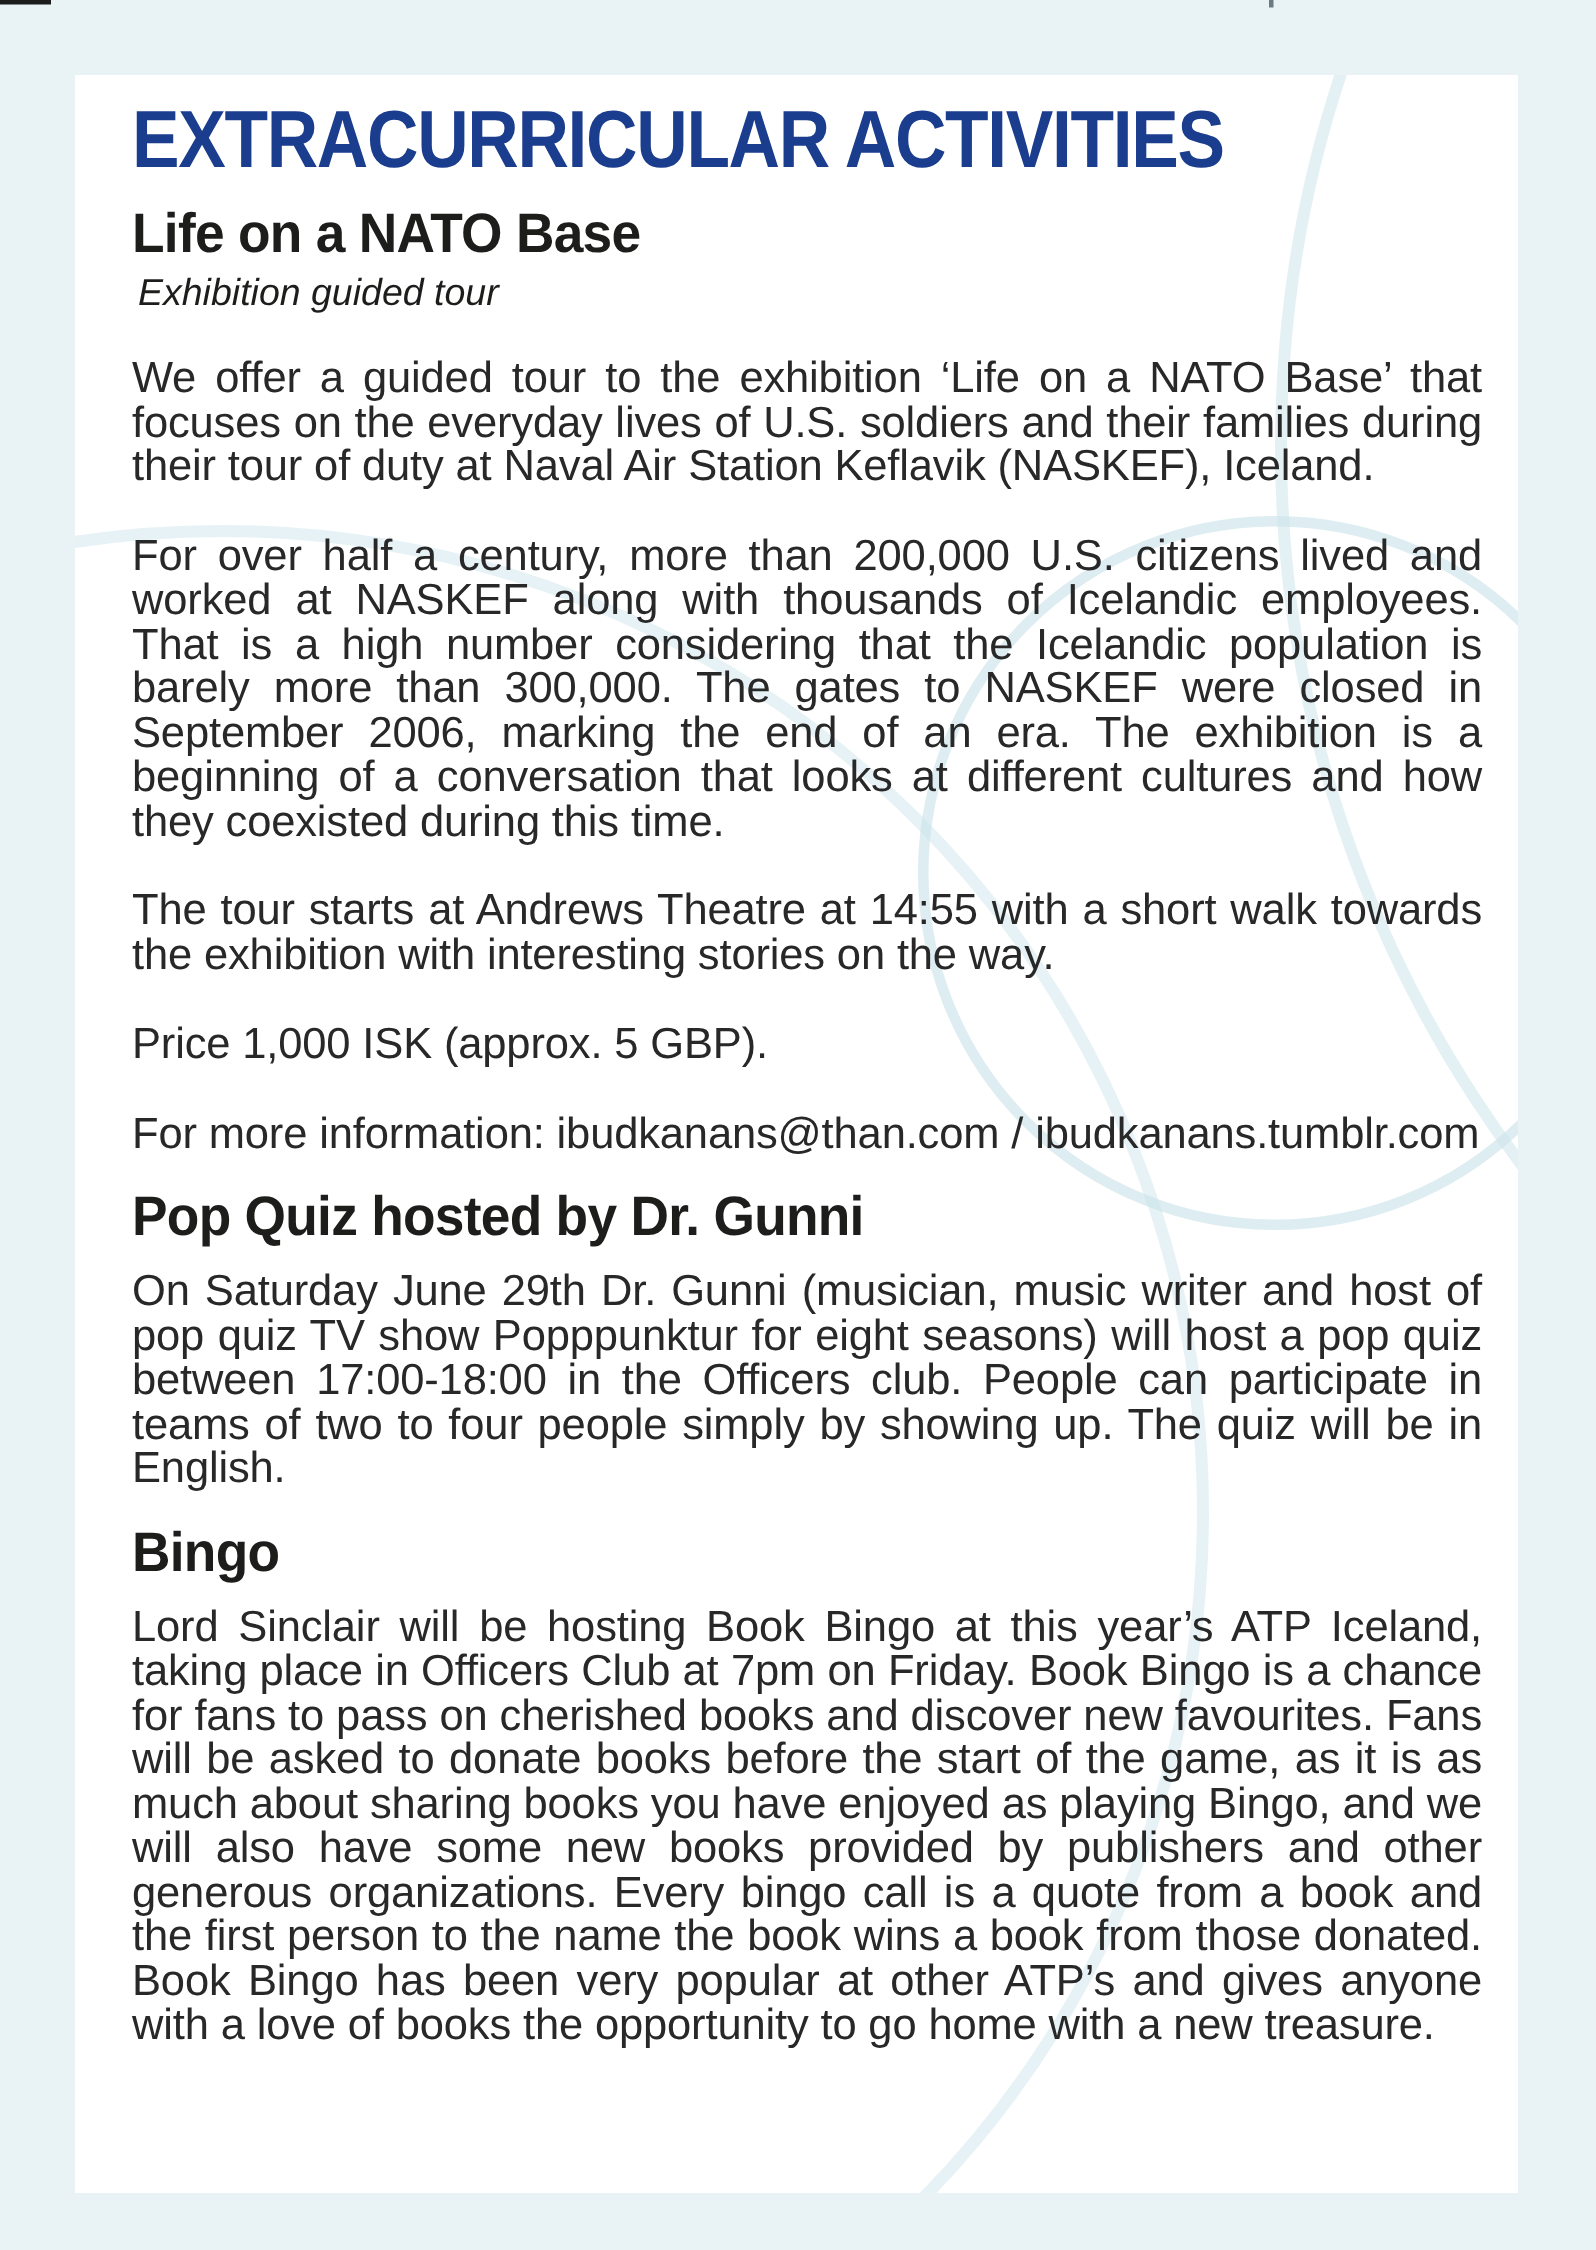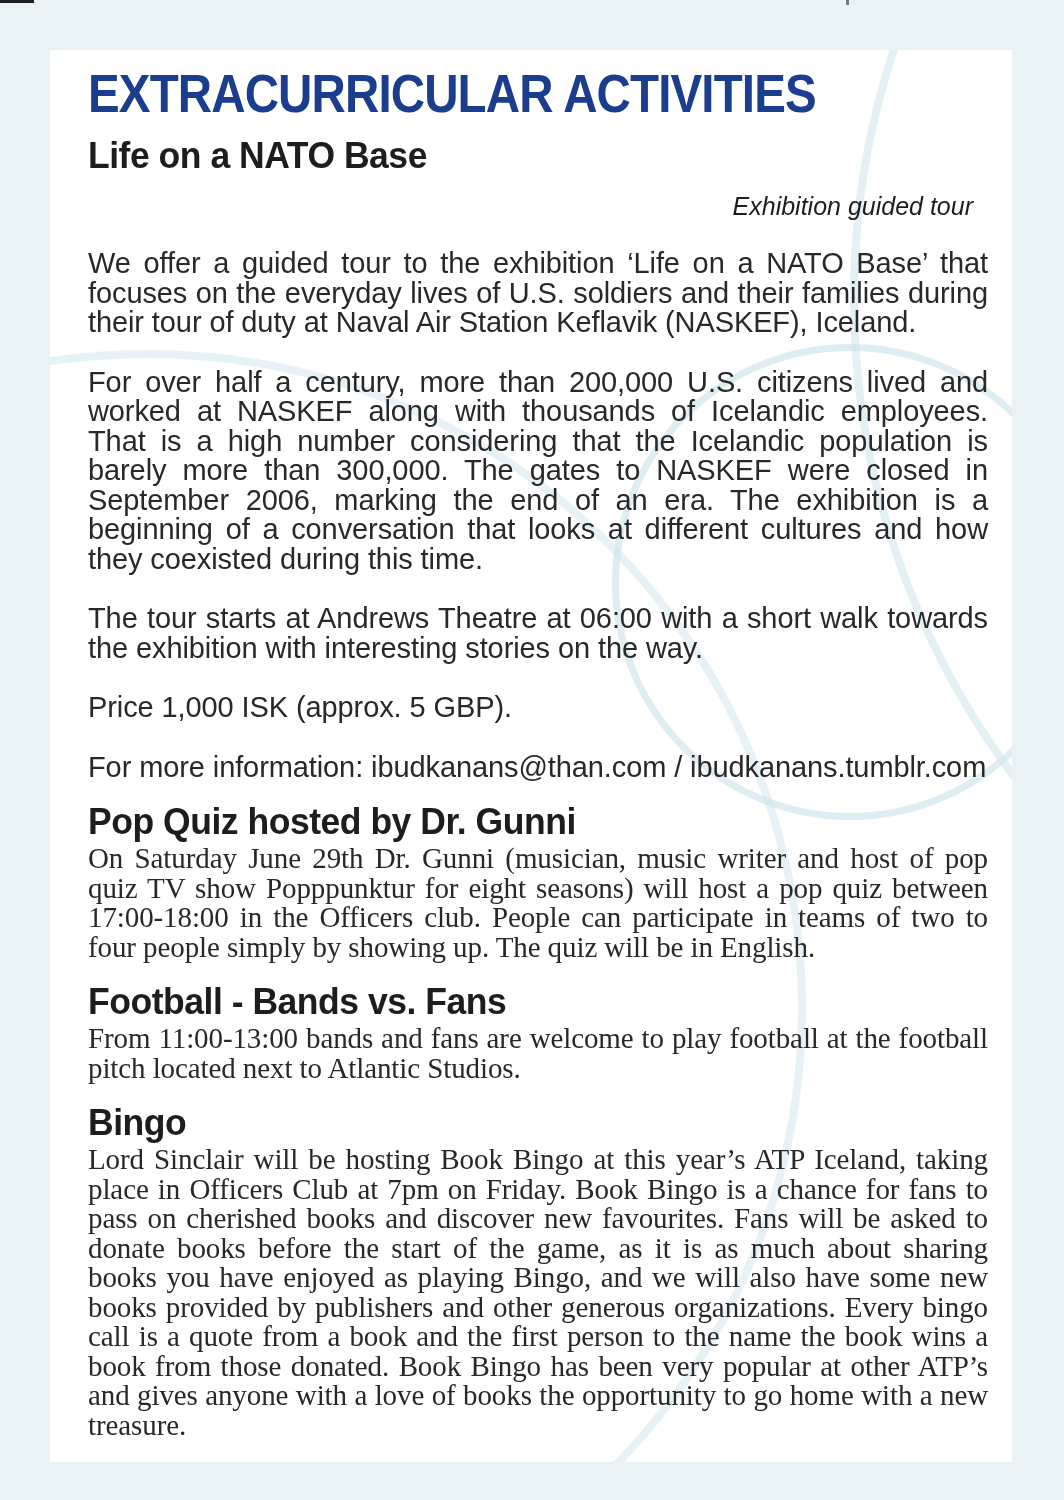--- a/index.html
+++ b/index.html
@@ -44,34 +44,33 @@
   .h2 {
     margin:20px 0 0;
     font-size:37px; line-height:40px; font-weight:700;
     letter-spacing:-0.5px;
     color:#1d1d1b;
     transform:scaleX(0.96); transform-origin:left center;
     white-space:nowrap;
   }
   .h2-first { margin-top:16px; }
   .subtitle {
-    margin:15px;
+    margin:4px;
     font-size:25px; line-height:30px;
     font-style:italic;
     color:#1d1d1b;
-    text-align:right;
   }
   .body-p {
     margin:30px 0 0;
     font-size:29px; line-height:29.5px;
     color:#282828;
     text-align:justify; text-align-last:left;
     letter-spacing:-0.1px;
   }
-  .body-p.tight { margin-top:2px;font-family:Liberation Serif, serif; }
+  .body-p.tight { margin-top:16px; }
 </style>
 </head>
 <body>
 
 <div class="canvas">
   <div class="crop-mark crop-mark-left"></div>
   <div class="crop-mark crop-mark-tick"></div>
 
   <div class="page">
     <div class="ring ring-b"></div>
@@ -80,34 +79,30 @@
 
     <div class="content">
 
       <h1 class="doc-title">EXTRACURRICULAR ACTIVITIES</h1>
 
       <div>
         <h2 class="h2 h2-first">Life on a NATO Base</h2>
         <p class="subtitle">Exhibition guided tour</p>
         <p class="body-p" style="margin-top:28px">We offer a guided tour to the exhibition ‘Life on a NATO Base’ that focuses on the everyday lives of U.S. soldiers and their families during their tour of duty at Naval Air Station Keflavik (NASKEF), Iceland.</p>
         <p class="body-p">For over half a century, more than 200,000 U.S. citizens lived and worked at NASKEF along with thousands of Icelandic employees. That is a high number considering that the Icelandic population is barely more than 300,000. The gates to NASKEF were closed in September 2006, marking the end of an era. The exhibition is a beginning of a conversation that looks at different cultures and how they coexisted during this time.</p>
-        <p class="body-p">The tour starts at Andrews Theatre at 06:00 with a short walk towards the exhibition with interesting stories on the way.</p>
+        <p class="body-p">The tour starts at Andrews Theatre at 14:55 with a short walk towards the exhibition with interesting stories on the way.</p>
         <p class="body-p">Price 1,000 ISK (approx. 5 GBP).</p>
         <p class="body-p">For more information: ibudkanans@than.com / ibudkanans.tumblr.com</p>
       </div>
 
       <div>
         <h2 class="h2">Pop Quiz hosted by Dr. Gunni</h2>
         <p class="body-p tight">On Saturday June 29th Dr. Gunni (musician, music writer and host of pop quiz TV show Popppunktur for eight seasons) will host a pop quiz between 17:00-18:00 in the Officers club. People can participate in teams of two to four people simply by showing up. The quiz will be in English.</p>
       </div>
 
-      <div>
-        <h2 class="h2">Football - Bands vs. Fans</h2>
-        <p class="body-p tight">From 11:00-13:00 bands and fans are welcome to play football at the football pitch located next to Atlantic Studios.</p>
-      </div>
 
       <div>
         <h2 class="h2">Bingo</h2>
         <p class="body-p tight">Lord Sinclair will be hosting Book Bingo at this year’s ATP Iceland, taking place in Officers Club at 7pm on Friday. Book Bingo is a chance for fans to pass on cherished books and discover new favourites. Fans will be asked to donate books before the start of the game, as it is as much about sharing books you have enjoyed as playing Bingo, and we will also have some new books provided by publishers and other generous organizations. Every bingo call is a quote from a book and the first person to the name the book wins a book from those donated. Book Bingo has been very popular at other ATP’s and gives anyone with a love of books the opportunity to go home with a new treasure.</p>
       </div>
 
     </div>
   </div>
 </div>
 

